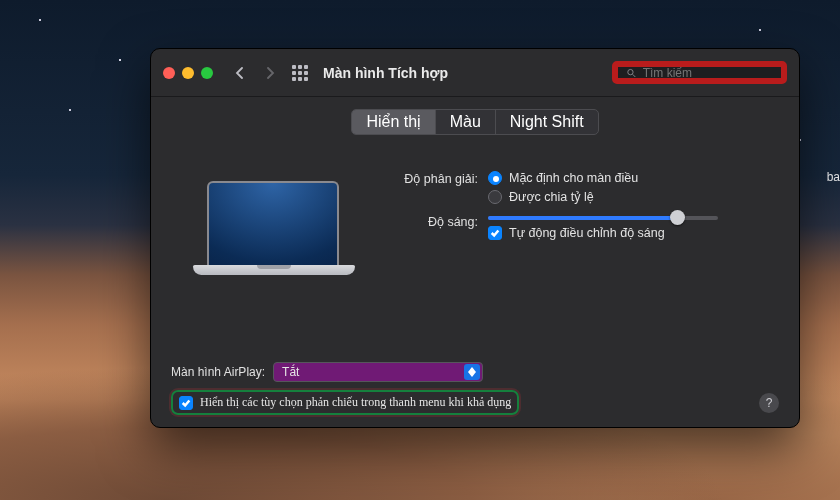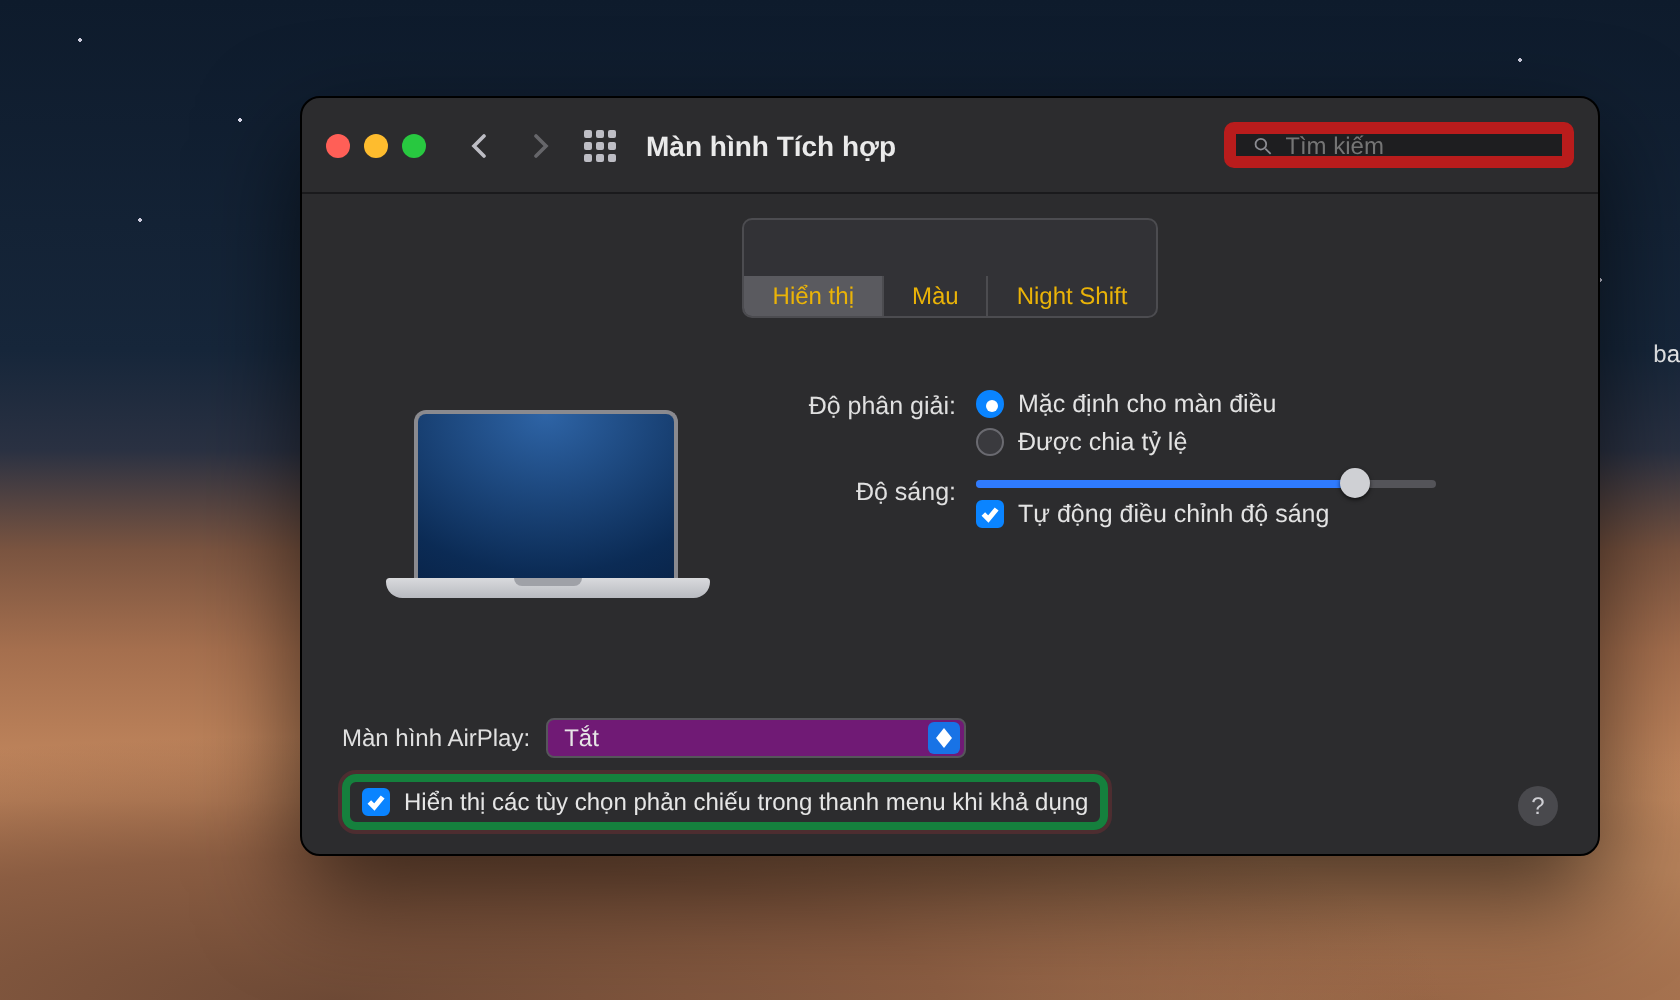--- a/index.html
+++ b/index.html
@@ -50,21 +50,21 @@
     border-radius:5px; padding:3px 8px; width:175px; height:23px; color:#8c8c92;
   }
   .search svg{width:12px;height:12px;fill:none;stroke:#8c8c92;stroke-width:2;}
   .search input{ background:transparent; border:0; outline:0; color:#ddd; font-size:12px; width:100%; }
 
   .content { flex:1; position:relative; padding:12px 20px 12px 20px; }
 
   
   .seg { display:flex; justify-content:center; margin-bottom:14px; }
   .seg-group{ display:flex; border:1px solid #4c4c50; border-radius:5px; overflow:hidden; background:#323236;}
-  .seg-item{ padding:3px 14px; font-size:12px; color:#eab308; border-right:1px solid #4c4c50;margin-top:28px; }
+  .seg-item{ padding:3px 14px; font-size:16px; color:#ffffff; border-right:1px solid #4c4c50; }
   .seg-item:last-child{border-right:0;}
   .seg-item.active{ background:#5a5a5f; }
 
   .body-row{ display:flex; gap:24px;margin-top:36px; }
   .device-img{ width:170px; height:118px; position:relative; margin-left:18px; margin-top:6px;}
   .laptop-screen{
     position:absolute; left:18px; top:4px; width:132px; height:84px;
     background: radial-gradient(120% 150% at 50% 0%, #2e64a6 0%, #0b2b55 65%, #071c3c 100%);
     border:2px solid #8a8a8f; border-bottom:0; border-radius:6px 6px 0 0;
   }
@@ -98,22 +98,23 @@
   .select{
     display:flex; align-items:center; justify-content:space-between;
     width:210px; height:20px; background:#701a75; border:1px solid #56565b;
     border-radius:4px; padding:0 2px 0 8px; font-size:12px;
   }
   .select .chev{ width:16px; height:16px; background:#1873e6; border-radius:3px; display:flex; flex-direction:column; align-items:center; justify-content:center; gap:0;}
   .select .chev svg{width:8px;height:5px; fill:#fff;}
 
   .highlight-row{
     display:flex; align-items:flex-end; gap:8px; padding:3px 6px;
-    border:4px solid #15803d; border-radius:7px; width:fit-content;
+    border:2px solid #15803d; border-radius:7px; width:fit-content;
     box-shadow: 0 0 0 2px rgba(212,50,58,.2);
+    font-family: Liberation Serif, serif;
   }
 
   .help{ position:absolute; right:20px; bottom:14px; width:20px; height:20px; border-radius:50%; background:#49494d; color:#cfcfd4; display:flex; align-items:center; justify-content:center; font-size:12px;}
 </style>
 </head>
 <body>
 
 <div class="desktop">
   <div class="stars"></div>
   <div class="terrain1"></div>

